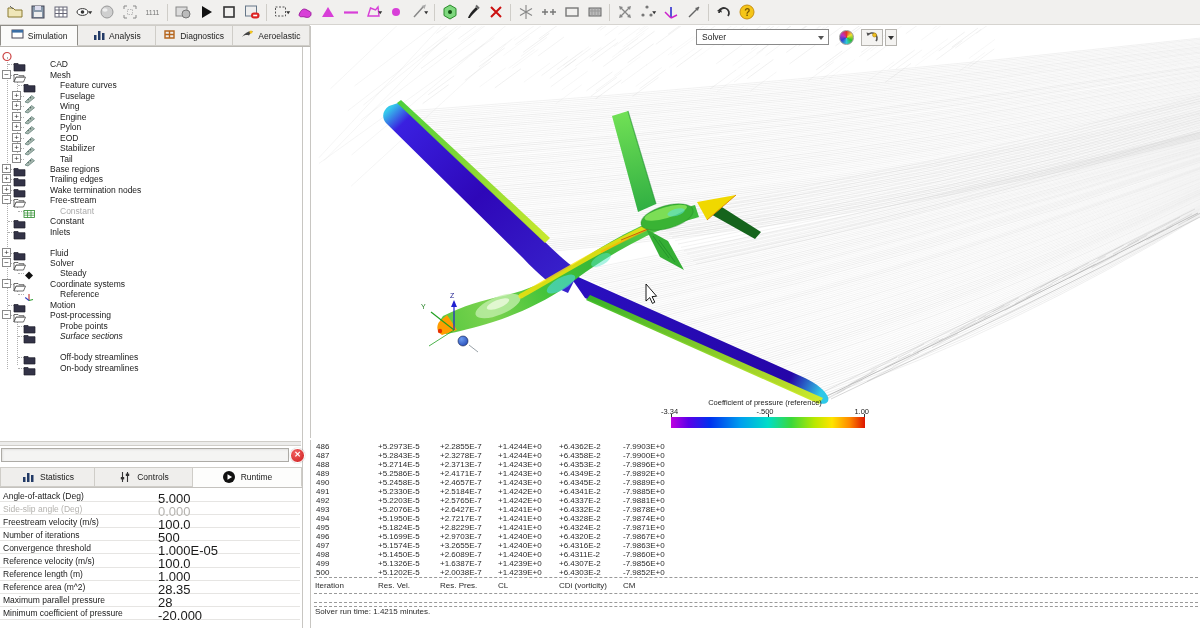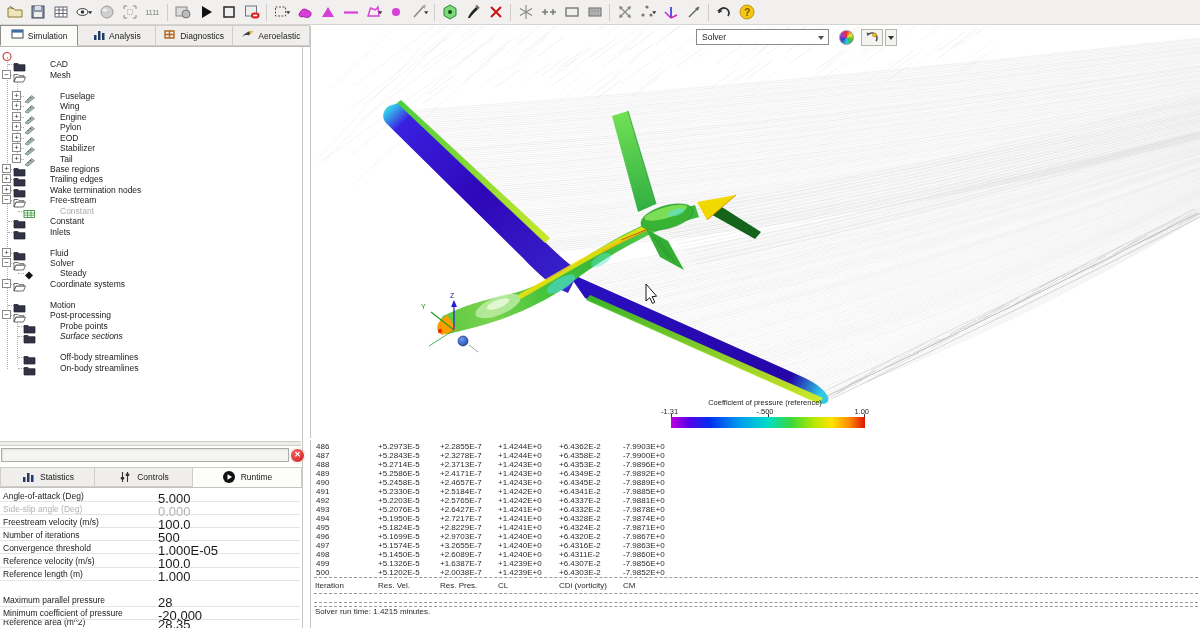--- a/index.html
+++ b/index.html
@@ -350,20 +350,27 @@
       </div>
       <div class="trow" style="top: 22.9px;">
         <span class="tstub" style="left:8px"></span>
         <span class="texp" style="left:2px">−</span>
         <span class="ticonw" style="left:13px"><svg width="13" height="11" viewBox="0 0 13 11">
             <path d="M1 10V2.5h4l1.2 1.2H11v1.5H3L1 10z" fill="#fff" stroke="#333" stroke-width="0.7"></path>
             <path d="M3 5.2h9.5L10.5 10H1z" fill="#fff" stroke="#333" stroke-width="0.7"></path>
           </svg></span>
         <span class="tlabel" style="left:26px">Mesh</span>
       </div>
+      <div class="trow" style="top: 33.35px;">
+        <span class="tstub" style="left:18px"></span>
+        <span class="ticonw" style="left:23px"><svg width="13" height="11" viewBox="0 0 13 11">
+            <path d="M1 10V2.5h4l1.2 1.2H12V10z" fill="#333347" stroke="#1d1d2a" stroke-width="0.7"></path>
+          </svg></span>
+        <span class="tlabel" style="left:36px">Feature curves</span>
+      </div>
       <div class="trow" style="top: 43.8px;">
         <span class="tstub" style="left:18px"></span>
         <span class="texp" style="left:12px">+</span>
         <span class="ticonw" style="left:23px"><svg width="13" height="11" viewBox="0 0 13 11">
             <path d="M2 9L8.5 2.5l3 2.2L5 10z" fill="#a8b8b0" stroke="#5a7a72" stroke-width="0.7"></path>
             <circle cx="5.2" cy="6.6" r="0.7" fill="#47625c"></circle>
             <circle cx="7.6" cy="4.8" r="0.7" fill="#47625c"></circle>
           </svg></span>
         <span class="tlabel" style="left:36px">Fuselage</span>
       </div>
@@ -507,20 +514,29 @@
         <span class="tlabel" style="left:36px">Steady</span>
       </div>
       <div class="trow" style="top: 231.9px;">
         <span class="tstub" style="left:8px"></span>
         <span class="texp" style="left:2px">−</span>
         <span class="ticonw" style="left:13px"><svg width="13" height="11" viewBox="0 0 13 11">
             <path d="M1 10V2.5h4l1.2 1.2H11v1.5H3L1 10z" fill="#fff" stroke="#333" stroke-width="0.7"></path>
             <path d="M3 5.2h9.5L10.5 10H1z" fill="#fff" stroke="#333" stroke-width="0.7"></path>
           </svg></span>
         <span class="tlabel" style="left:26px">Coordinate systems</span>
+      </div>
+      <div class="trow" style="top: 242.35px;">
+        <span class="tstub" style="left:18px"></span>
+        <span class="ticonw" style="left:23px"><svg width="13" height="11" viewBox="0 0 13 11">
+            <path d="M6 9.5V3" stroke="#c03030" stroke-width="1.1"></path>
+            <path d="M6 9.5L2.2 6.5" stroke="#3040c0" stroke-width="1.1"></path>
+            <path d="M6 9.5l4-1" stroke="#2a9a2a" stroke-width="1.1"></path>
+          </svg></span>
+        <span class="tlabel" style="left:36px">Reference</span>
       </div>
       <div class="trow" style="top: 252.8px;">
         <span class="tstub" style="left:8px"></span>
         <span class="ticonw" style="left:13px"><svg width="13" height="11" viewBox="0 0 13 11">
             <path d="M1 10V2.5h4l1.2 1.2H12V10z" fill="#333347" stroke="#1d1d2a" stroke-width="0.7"></path>
           </svg></span>
         <span class="tlabel" style="left:26px">Motion</span>
       </div>
       <div class="trow" style="top: 263.25px;">
         <span class="tstub" style="left:8px"></span>
@@ -1026,21 +1042,21 @@
         <path d="M1.5 1.5 L4.8 2.3 L2.5 5 Z" fill="#555"></path>
         <circle cx="9.5" cy="4" r="2" fill="#f0c020" stroke="#a07800" stroke-width="0.5"></circle>
       </svg>
     </div>
     <div id="display-caret">
         <i></i>
       </div>
 
     <div id="colorbar">
       <div id="cb-title">Coefficient of pressure (reference)</div>
-      <div id="cb-min">-1.31</div>
+      <div id="cb-min">-3.34</div>
       <div id="cb-mid">-.500</div>
       <div id="cb-max">1.00</div>
       <div class="cb-tick" style="left:12px"></div>
       <div class="cb-tick" style="left:109px"></div>
       <div class="cb-tick" style="left:205px"></div>
       <div id="cb-bar"></div>
     </div>
   </div>
 
   <div id="strip1" class="abs"></div>
@@ -1092,21 +1108,21 @@
         <span class="pvalue">1.000E-05</span>
       </div>
       <div class="prow" style="top: 65.5px;">
         <span class="plabel">Reference velocity (m/s)</span>
         <span class="pvalue">100.0</span>
       </div>
       <div class="prow" style="top: 78.6px;">
         <span class="plabel">Reference length (m)</span>
         <span class="pvalue">1.000</span>
       </div>
-      <div class="prow" style="top: 91.7px; margin-top: 35px;">
+      <div class="prow" style="top: 91.7px;">
         <span class="plabel">Reference area (m^2)</span>
         <span class="pvalue">28.35</span>
       </div>
       <div class="prow" style="top: 104.8px;">
         <span class="plabel">Maximum parallel pressure</span>
         <span class="pvalue">28</span>
       </div>
       <div class="prow" style="top: 117.9px;">
         <span class="plabel">Minimum coefficient of pressure</span>
         <span class="pvalue">-20.000</span>

